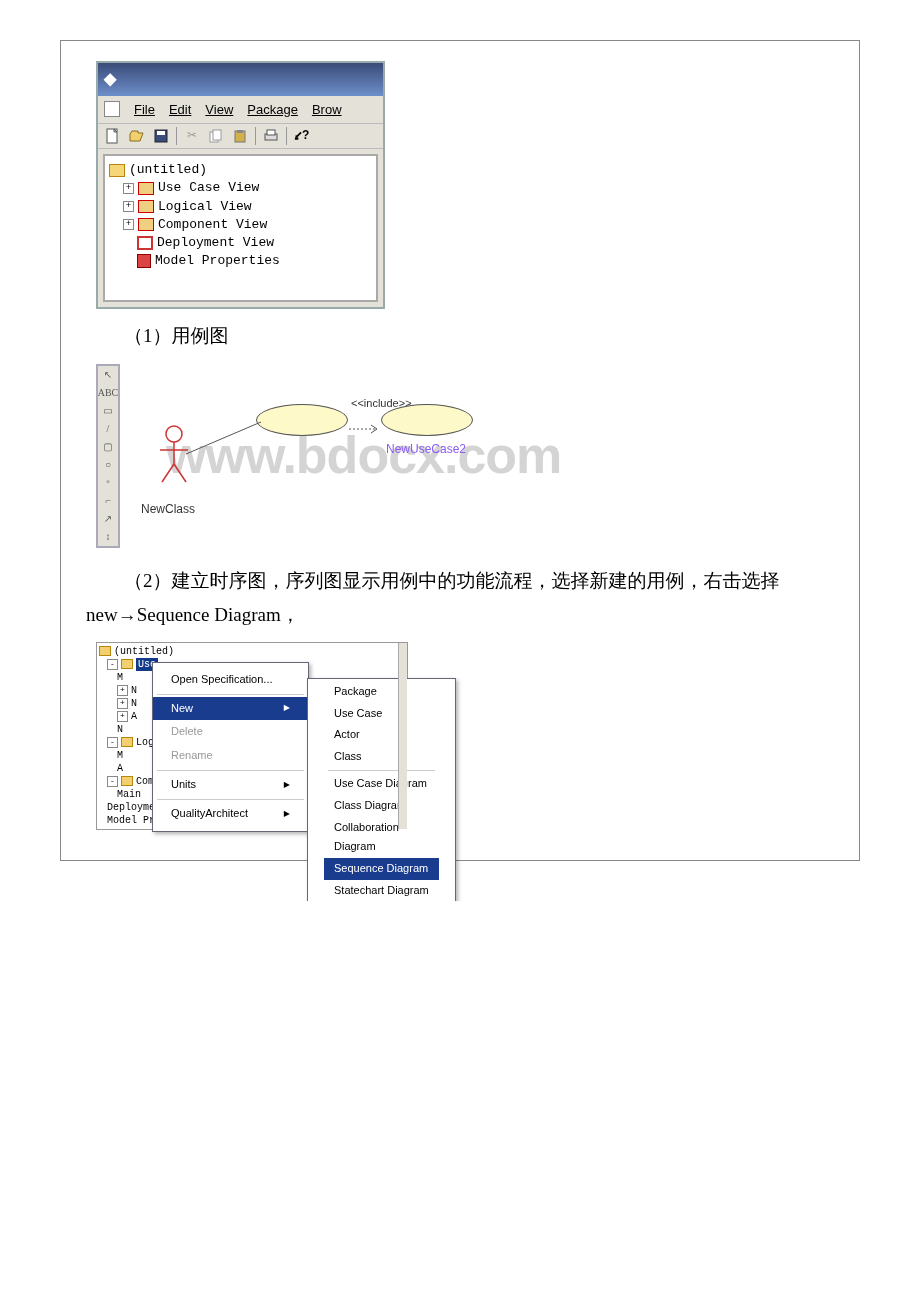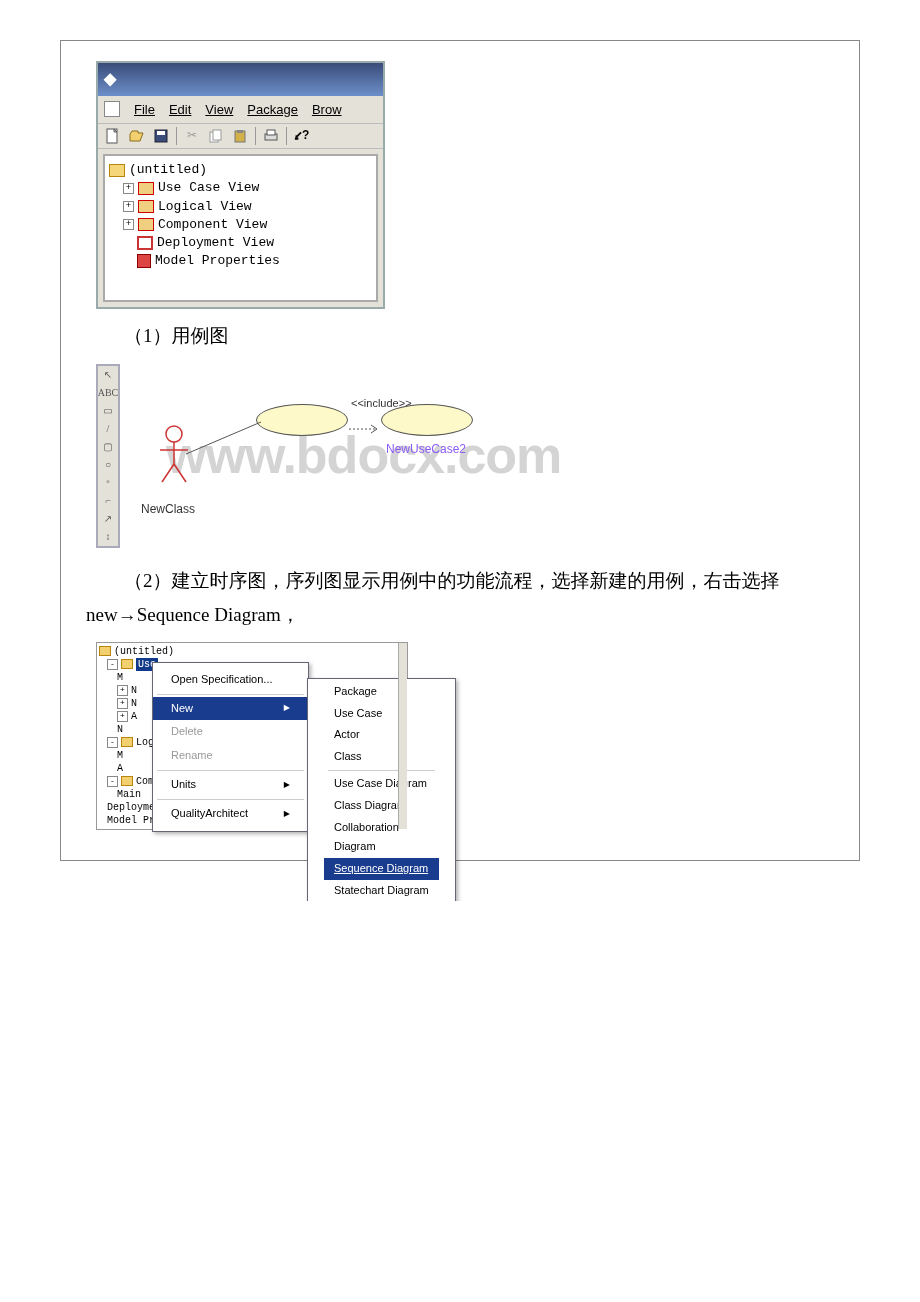--- a/index.html
+++ b/index.html
@@ -225,21 +225,21 @@
     left: 210px; top: 35px;
     width: 115px;
     background:#fff;
     border:1px solid #667;
     box-shadow: 2px 2px 4px rgba(0,0,0,0.3);
     font-family: "Tahoma", sans-serif;
     font-size: 11px;
     padding: 2px 16px;
   }
   .sub-menu .item { padding: 1px 10px; }
-  .sub-menu .item.hl { background:#1a3c8f; color:#fff;text-decoration:underline; }
+  .sub-menu .item.hl { background:#1a3c8f; color:#fff; }
   .sub-menu .sep { border-top:1px solid #ccc; margin:2px 4px; }
 
   .fig3-scroll {
     position:absolute; right:0; top:0; bottom:0; width:8px; background:#e4e2d8;
     border-left:1px solid #aaa;
   }
 
 </style>
 </head>
 <body>

